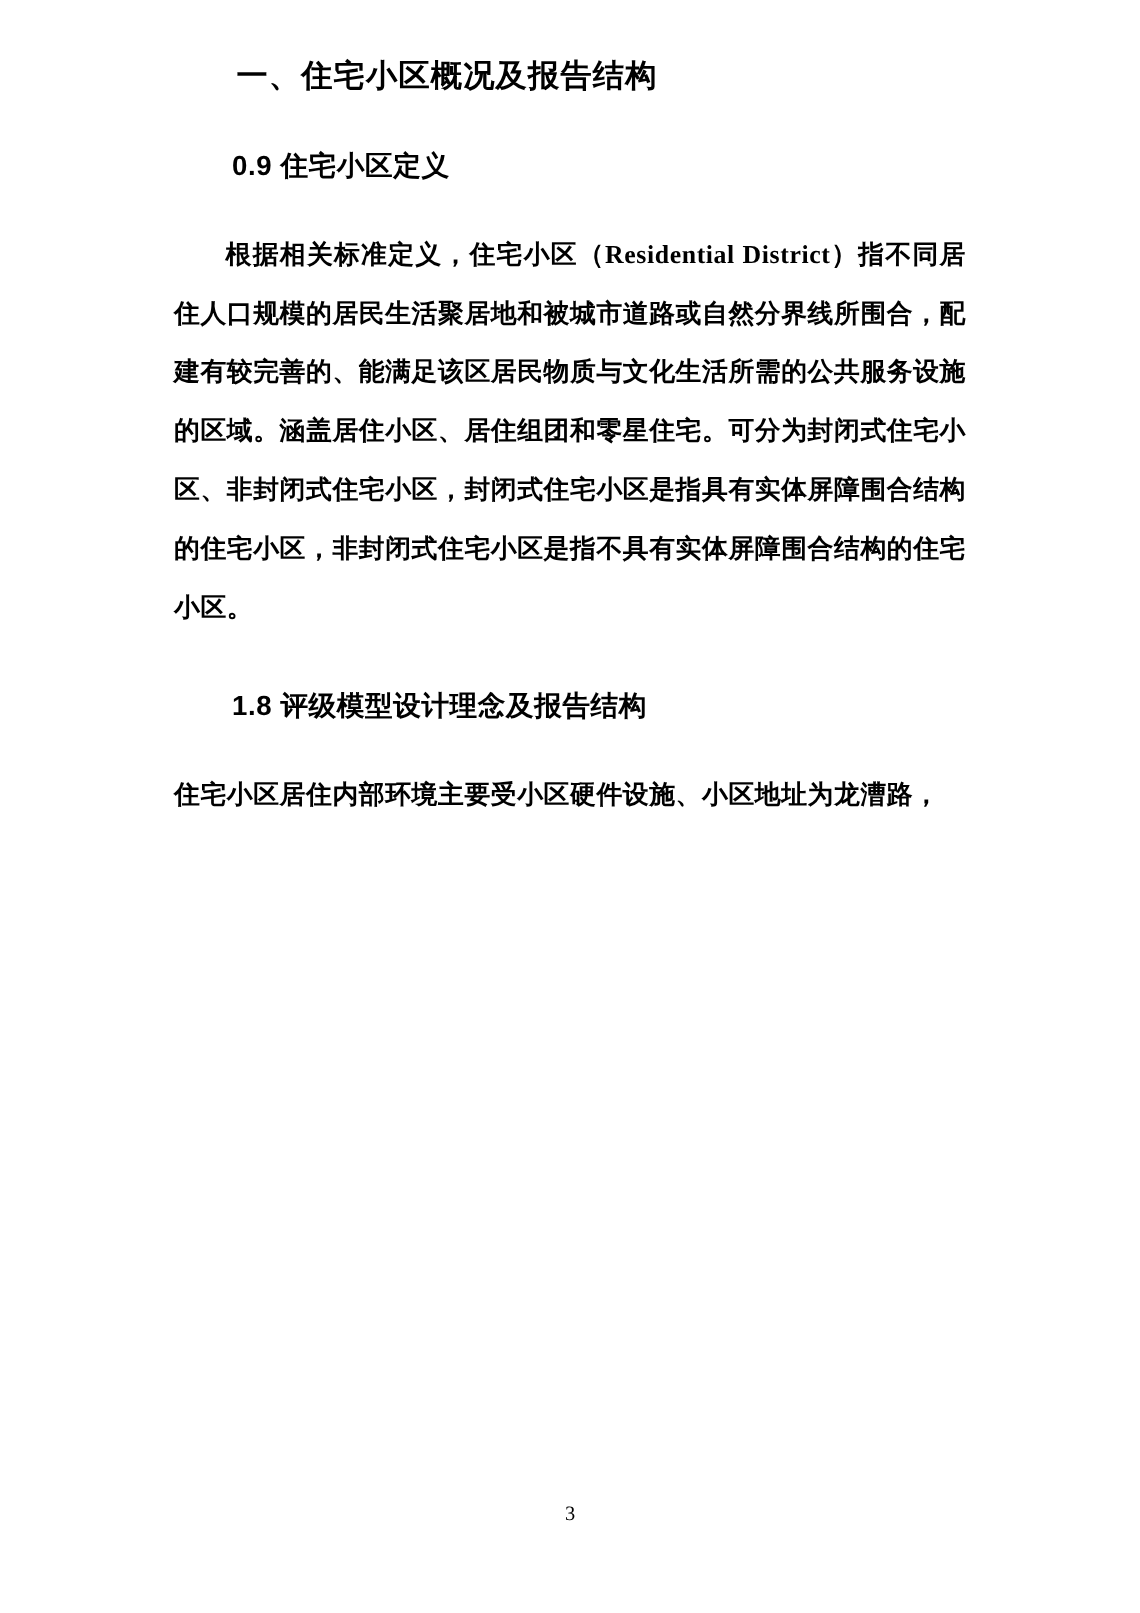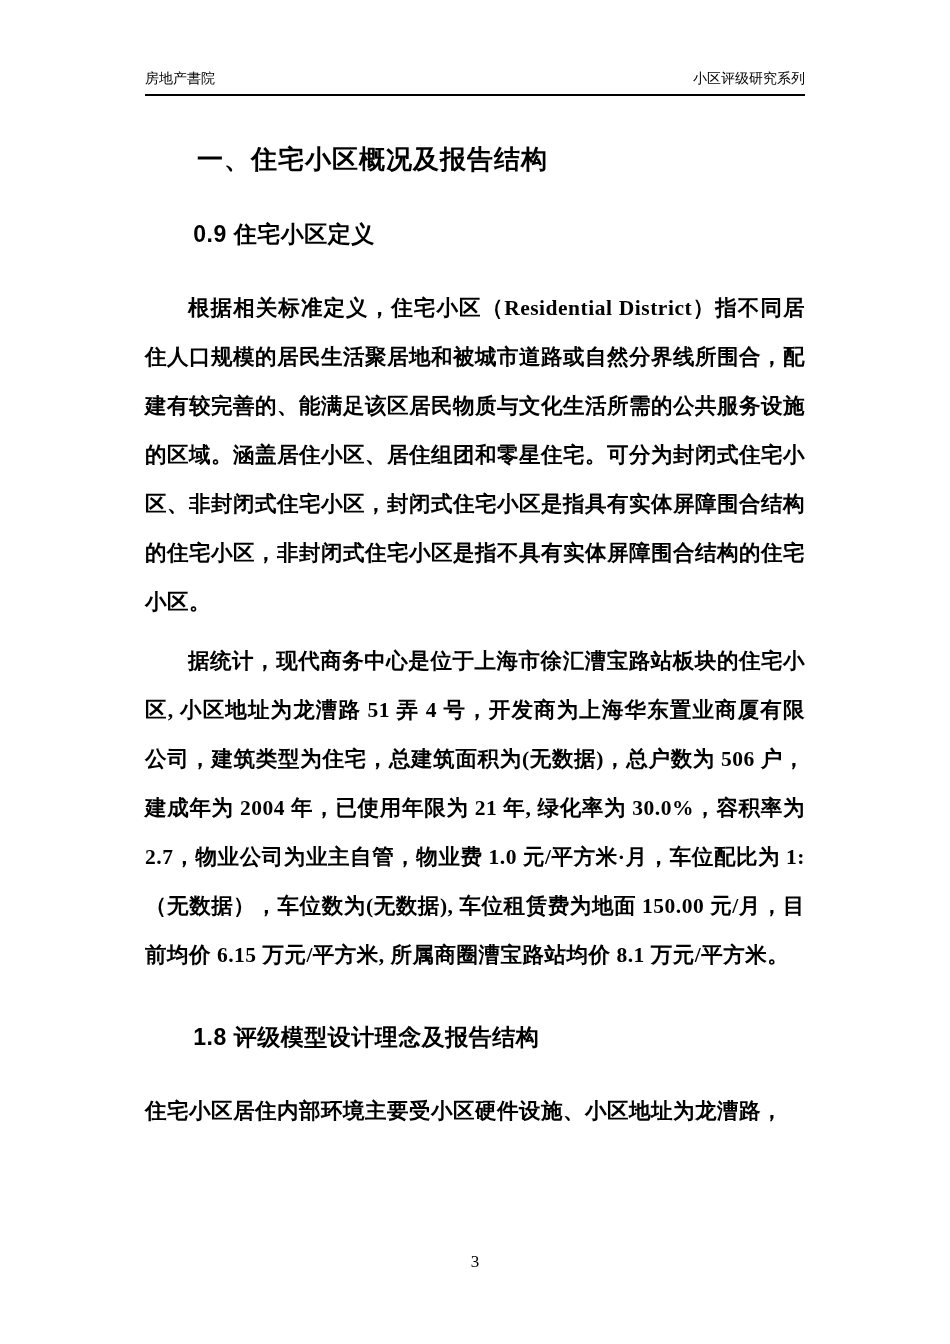--- a/index.html
+++ b/index.html
@@ -71,35 +71,30 @@
     text-align: center;
     font-size: 17px;
     font-family: "Liberation Serif", "DejaVu Serif", serif;
   }
 </style>
 </head>
 <body>
 
 <div class="page">
 
-  <div class="doc-header">
-    <span>房地产書院</span>
-    <span>小区评级研究系列</span>
-  </div>
 
   <div class="doc-body">
 
     <h1 class="main-heading">一、住宅小区概况及报告结构</h1>
 
     <h2 class="sub-heading">0.9 住宅小区定义</h2>
 
     <p class="body-para indent">根据相关标准定义，住宅小区（Residential District）指不同居住人口规模的居民生活聚居地和被城市道路或自然分界线所围合，配建有较完善的、能满足该区居民物质与文化生活所需的公共服务设施的区域。涵盖居住小区、居住组团和零星住宅。可分为封闭式住宅小区、非封闭式住宅小区，封闭式住宅小区是指具有实体屏障围合结构的住宅小区，非封闭式住宅小区是指不具有实体屏障围合结构的住宅小区。</p>
 
 
-    <p class="body-para indent">据统计，现代商务中心是位于上海市徐汇漕宝路站板块的住宅小区, 小区地址为龙漕路 51 弄 4 号，开发商为上海华东置业商厦有限公司，建筑类型为住宅，总建筑面积为(无数据)，总户数为 506 户，建成年为 2004 年，已使用年限为 21 年, 绿化率为 30.0%，容积率为 2.7，物业公司为业主自管，物业费 1.0 元/平方米·月，车位配比为 1:（无数据），车位数为(无数据), 车位租赁费为地面 150.00 元/月，目前均价 6.15 万元/平方米, 所属商圈漕宝路站均价 8.1 万元/平方米。</p>
 
     <h2 class="sub-heading">1.8 评级模型设计理念及报告结构</h2>
 
     <p class="body-para">住宅小区居住内部环境主要受小区硬件设施、小区地址为龙漕路，</p>
 
   </div>
 
   <div class="page-footer">
     <span>3</span>
   </div>

